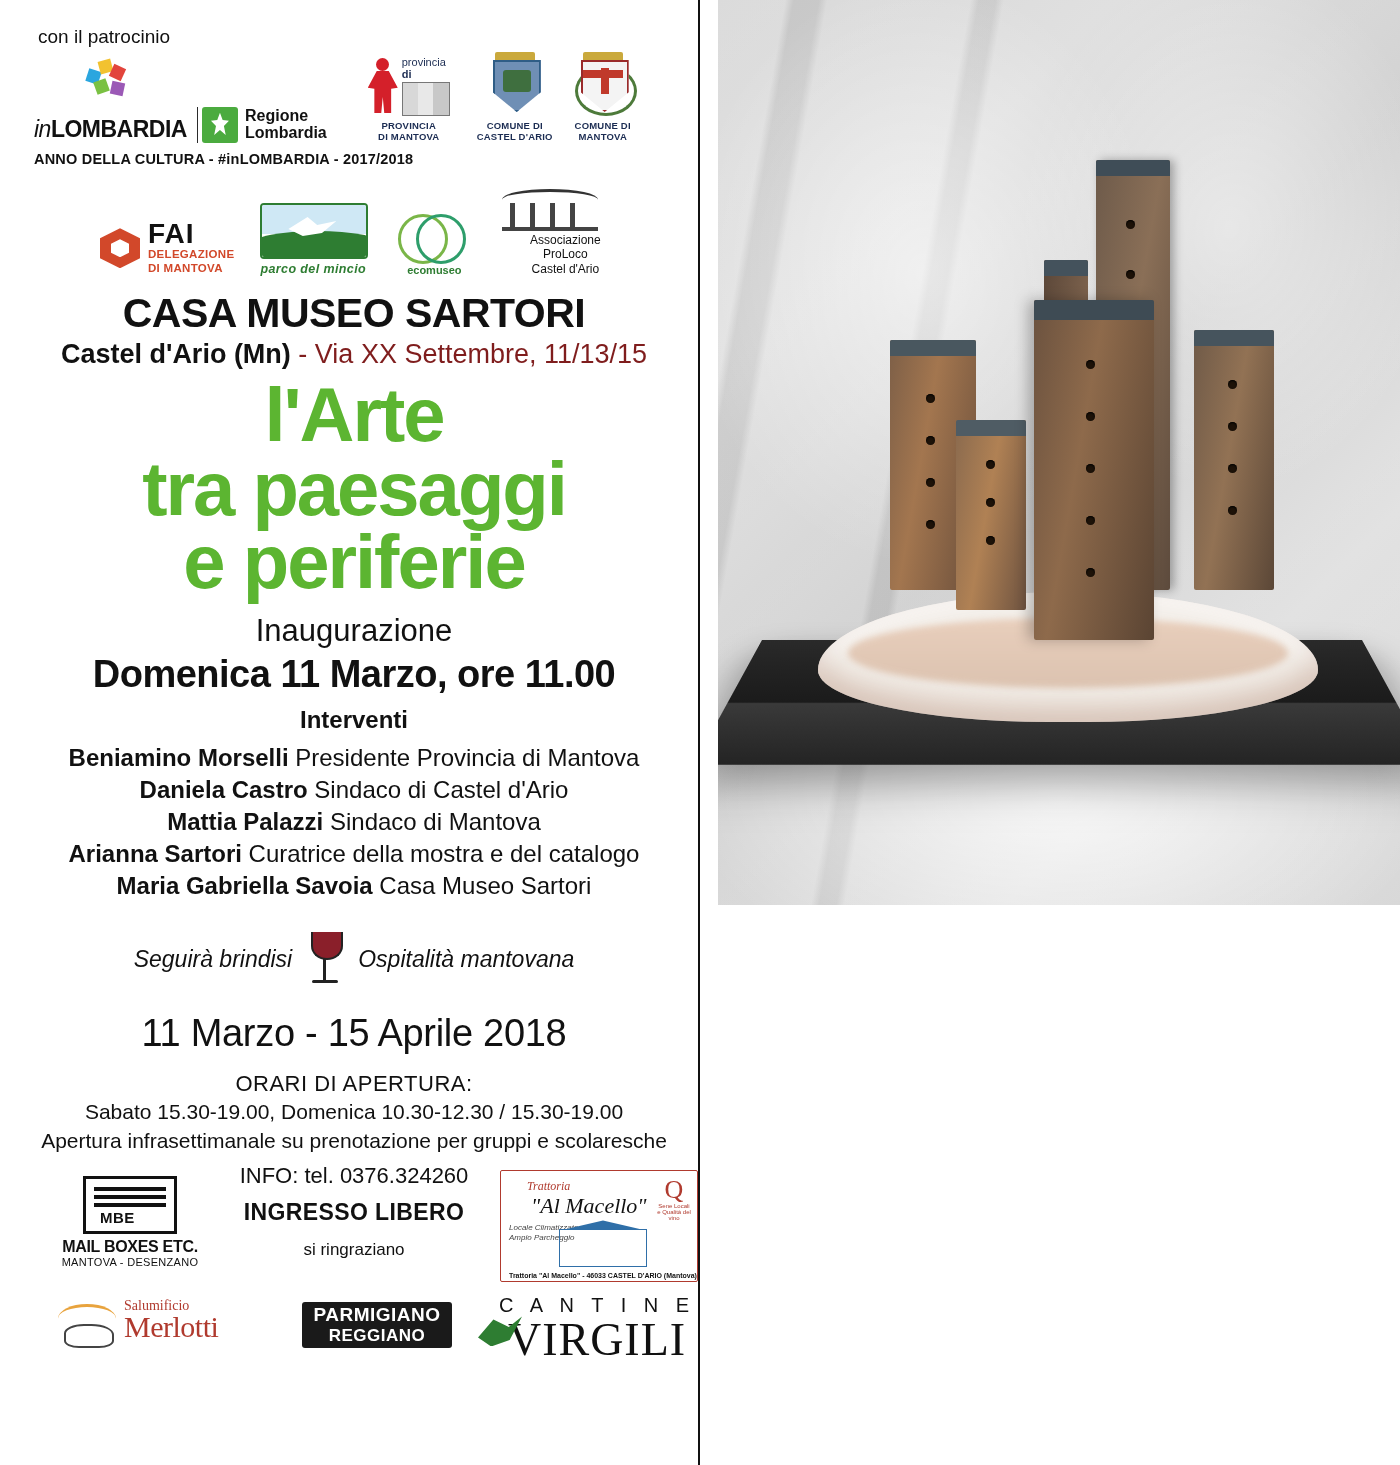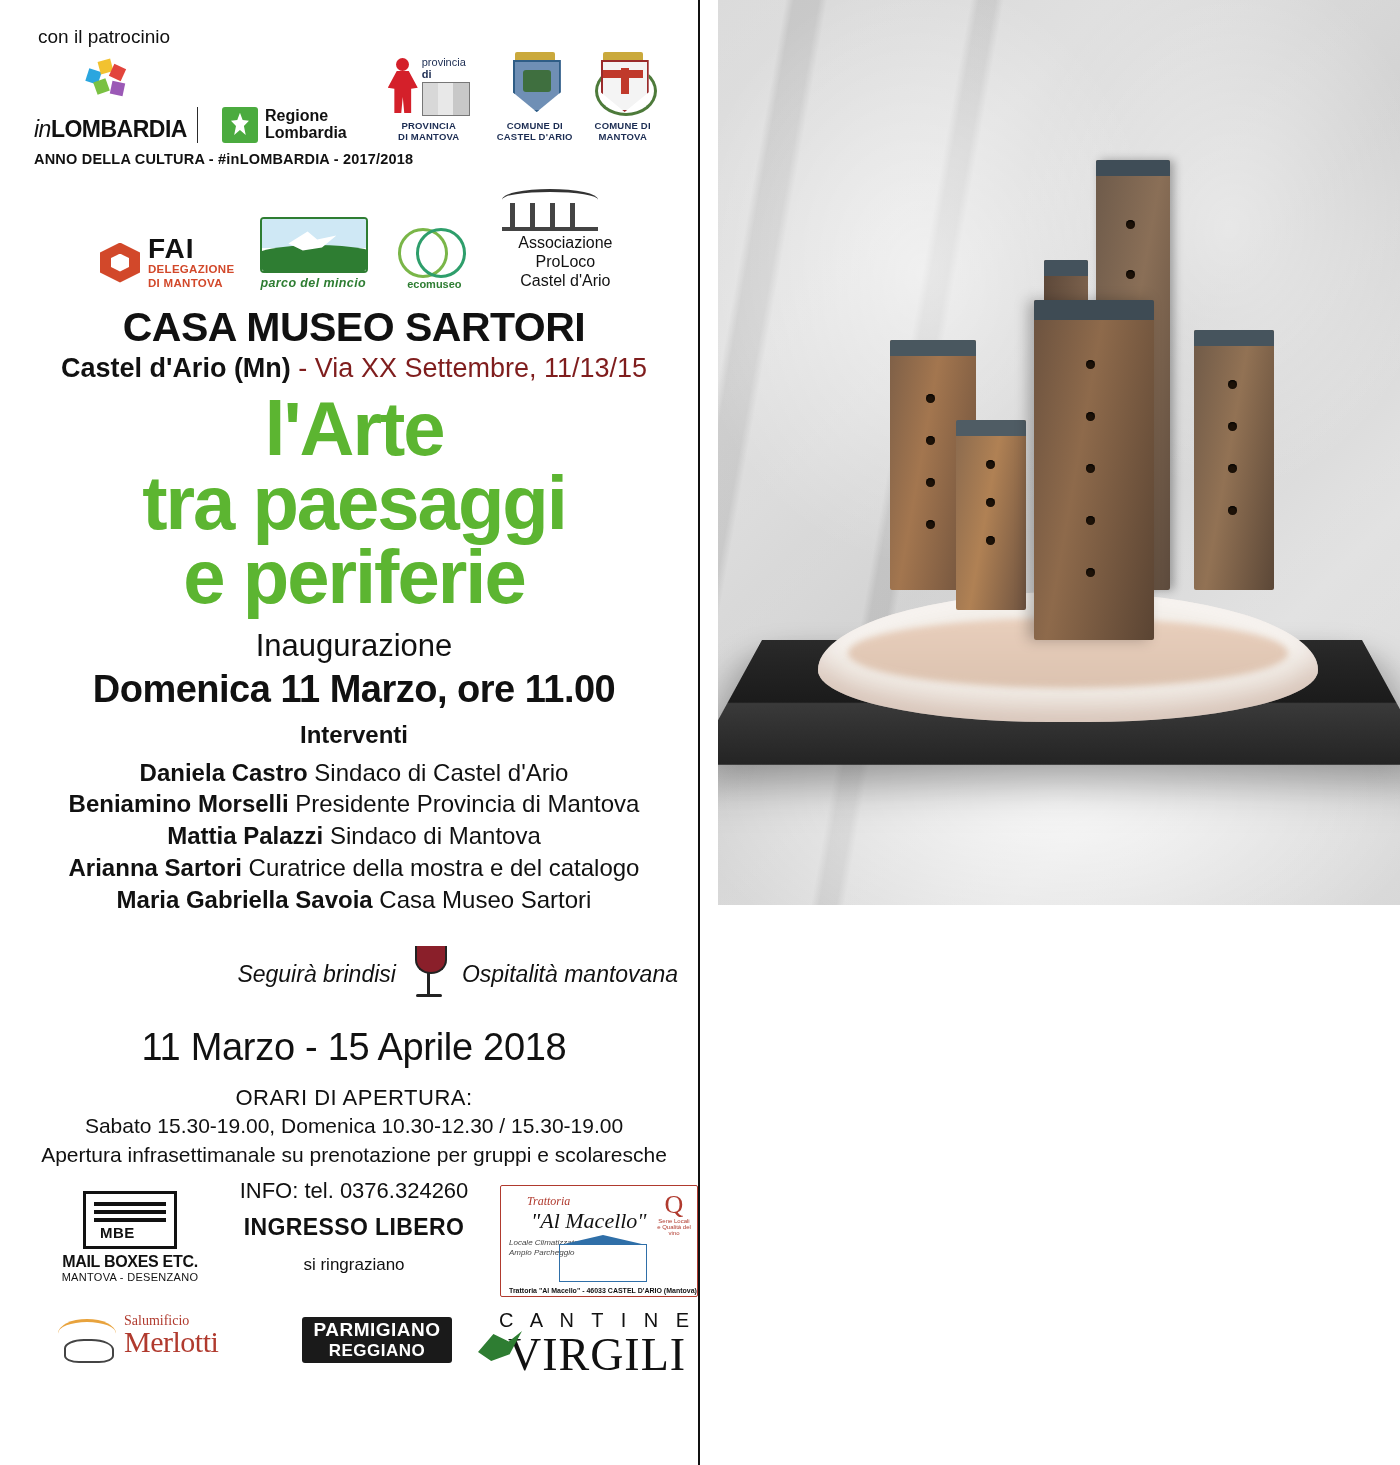--- a/index.html
+++ b/index.html
@@ -18,21 +18,21 @@
   .logo-cap{font-size:9.5px;line-height:1.15;text-align:center;margin-top:3px;letter-spacing:.2px;font-weight:bold;color:#1b2c52;}
 
   
   .inlomb{display:flex;align-items:center;gap:18px;}
   .inlomb-mark{width:46px;height:40px;position:relative;}
   .inlomb-mark i{position:absolute;display:block;width:13px;height:13px;}
   .inlomb-text{font-size:23px;letter-spacing:-.5px;}
   .inlomb-text .lt{font-style:italic;font-weight:normal;}
   .inlomb-text .bd{font-weight:bold;}
 
-  .regione{display:flex;align-items:center;gap:7px;border-left:1px solid #2b2b2b;padding-left:24px;}
+  .regione{display:flex;align-items:center;gap:7px;border-left:1px solid #2b2b2b;padding-left:4px;}
   .reg-mark{width:36px;height:36px;background:#4bab3f;border-radius:3px;position:relative;}
   .reg-mark:after{content:"";position:absolute;left:9px;top:6px;width:18px;height:24px;
     background:#fff;clip-path:polygon(50% 0%,65% 30%,100% 33%,72% 55%,82% 92%,50% 72%,18% 92%,28% 55%,0% 33%,35% 30%);}
   .reg-text{font-size:16px;font-weight:bold;line-height:1.05;color:#111;}
 
   .anno{font-size:14.5px;font-weight:bold;letter-spacing:.2px;margin:8px 0 0 4px;}
 
   
   .prov{width:92px;}
   .prov-mark{width:86px;height:62px;position:relative;}
@@ -83,37 +83,37 @@
   .eco-mark .c1{left:0;border-color:#7ab648;}
   .eco-mark .c2{left:18px;border-color:#2e9e6b;}
   .eco-cap{font-size:11px;font-weight:bold;color:#2e7d32;text-align:center;margin-top:2px;}
 
   
   .proloco{width:118px;}
   .proloco-mark{width:110px;height:48px;position:relative;}
   .proloco-mark .roof{position:absolute;left:6px;top:4px;width:96px;height:18px;border-top:3px solid #333;border-radius:60% 60% 0 0;}
   .proloco-mark .col{position:absolute;bottom:6px;width:5px;height:24px;background:#444;}
   .proloco-mark .base{position:absolute;left:6px;bottom:2px;width:96px;height:4px;background:#444;}
-  .proloco-cap{font-size:16px;line-height:1.2;text-align:center;color:#111;margin-left:20px;}
+  .proloco-cap{font-size:12px;line-height:1.2;text-align:center;color:#111;margin-left:20px;}
 
   .title-main{font-size:41px;font-weight:bold;text-align:center;letter-spacing:-.5px;margin:14px 0 2px;}
   .subtitle{font-size:27px;text-align:center;margin:2px 0 6px;}
   .subtitle b{font-weight:bold;}
   .subtitle span{color:#7f1d1d;}
 
   .bigtitle{color:#5cb531;font-weight:bold;text-align:center;font-size:76px;line-height:.97;letter-spacing:-2px;margin:8px 0 14px;}
 
   .inaug{font-size:31px;text-align:center;margin:14px 0 4px;}
   .date-big{font-size:38px;font-weight:bold;text-align:center;letter-spacing:-.5px;margin:2px 0 10px;}
   .interventi{font-size:24px;text-align:center;margin:6px 0 8px;font-weight:bold;}
 
   .people{text-align:center;font-size:24px;line-height:1.33;}
   .people b{font-weight:bold;}
 
-  .brindisi{display:flex;align-items:center;justify-content:flex-end;gap:16px;font-style:italic;font-size:23px;margin:30px 0 10px;}
+  .brindisi{display:flex;align-items:center;justify-content:center;gap:16px;font-style:italic;font-size:23px;margin:30px 0 10px;}
   .glass{width:34px;height:56px;position:relative;}
   .glass .bowl{position:absolute;left:3px;top:0;width:28px;height:26px;border:2px solid #222;border-top:0;border-radius:0 0 50% 50%;background:#8a1f2a;}
   .glass .stem{position:absolute;left:15px;top:26px;width:3px;height:22px;background:#222;}
   .glass .foot{position:absolute;left:4px;top:48px;width:26px;height:3px;background:#222;border-radius:2px;}
 
   .range{font-size:38px;text-align:center;margin:24px 0 16px;letter-spacing:-.3px;}
 
   .orari-title{font-size:22px;text-align:center;letter-spacing:.5px;margin-top:8px;}
   .orari{font-size:21px;text-align:center;line-height:1.4;}
   .info{font-size:22px;text-align:center;margin-top:8px;}
@@ -302,22 +302,22 @@
         <div>l'Arte</div>
         <div>tra paesaggi</div>
         <div>e periferie</div>
       </div>
 
       <div class="inaug">Inaugurazione</div>
       <div class="date-big">Domenica 11 Marzo, ore 11.00</div>
       <div class="interventi">Interventi</div>
 
       <div class="people">
+        <div><b>Beniamino Morselli</b><span> Presidente Provincia di Mantova</span></div>
         <div><b>Daniela Castro</b><span> Sindaco di Castel d'Ario</span></div>
-        <div><b>Beniamino Morselli</b><span> Presidente Provincia di Mantova</span></div>
         <div><b>Mattia Palazzi</b><span> Sindaco di Mantova</span></div>
         <div><b>Arianna Sartori</b><span> Curatrice della mostra e del catalogo</span></div>
         <div><b>Maria Gabriella Savoia</b><span> Casa Museo Sartori</span></div>
       </div>
 
       <div class="brindisi">
         <span>Seguirà brindisi</span>
         <span class="glass">
           <span class="bowl"></span>
             <span class="stem"></span>

